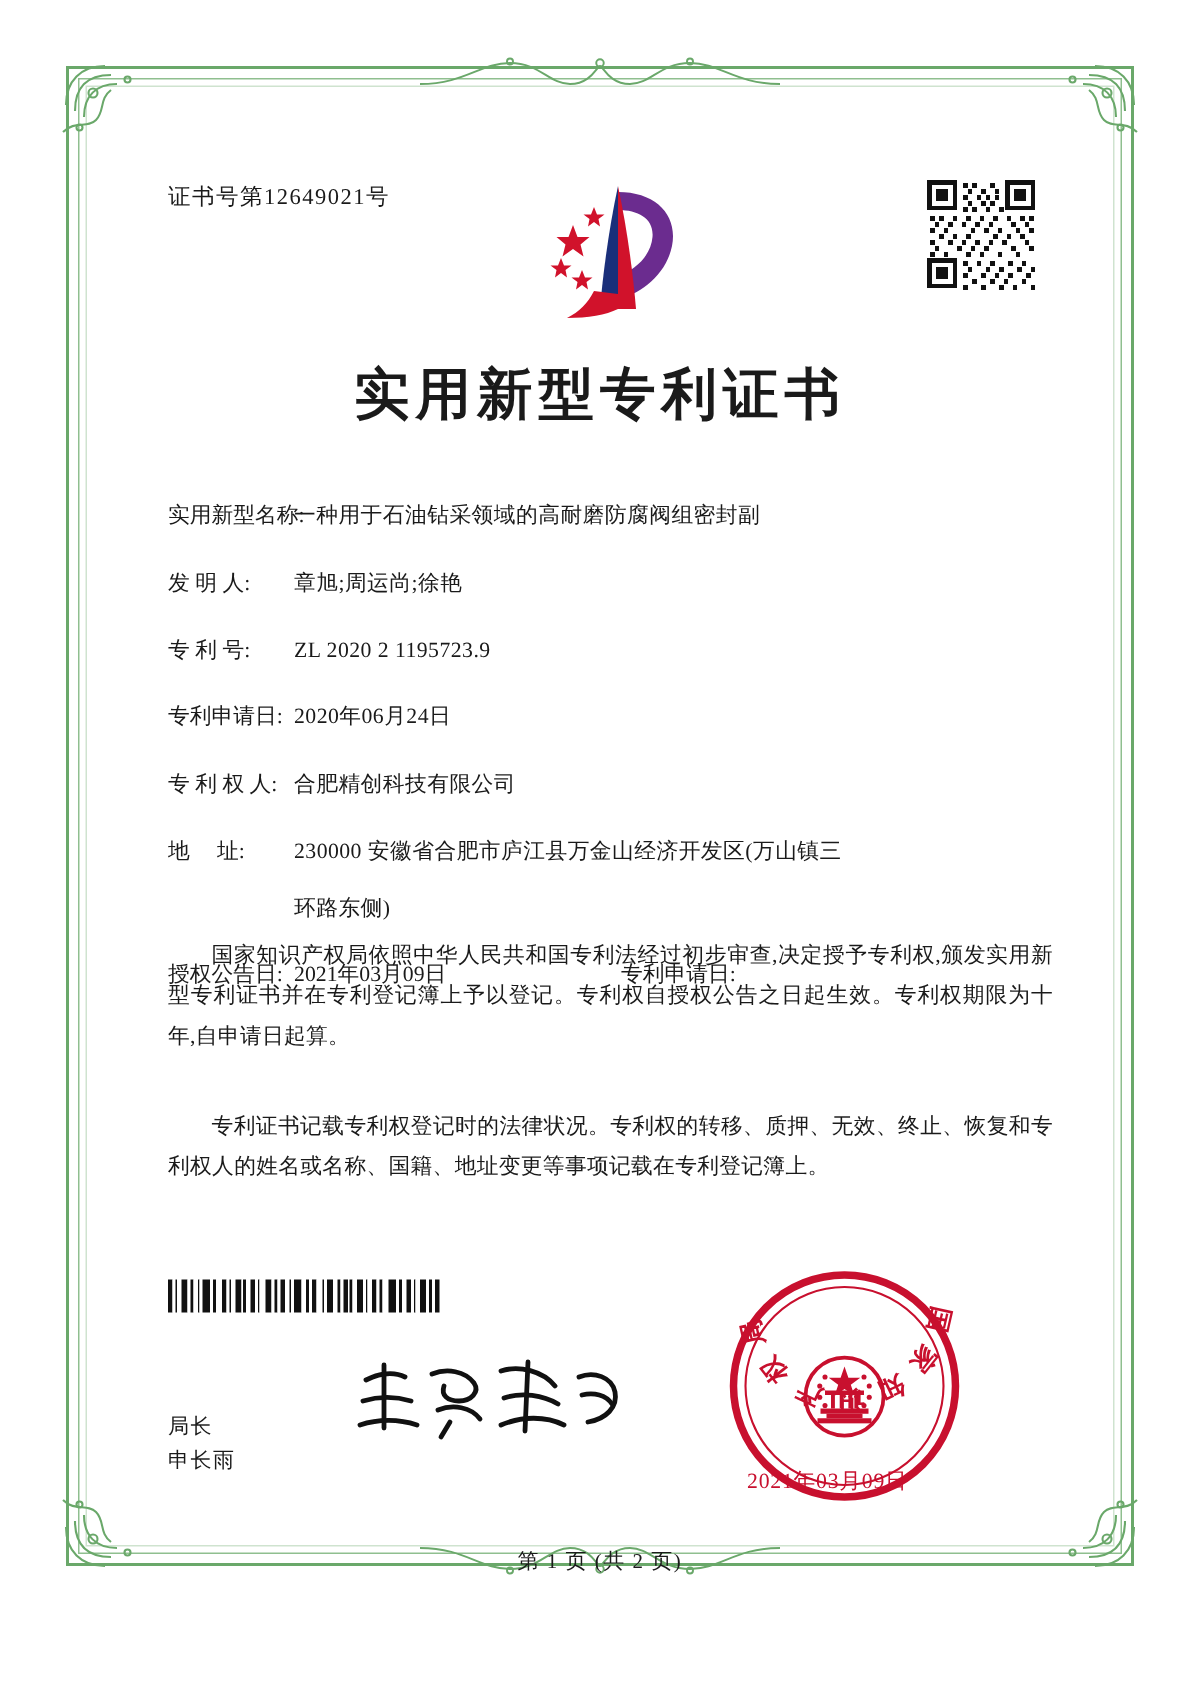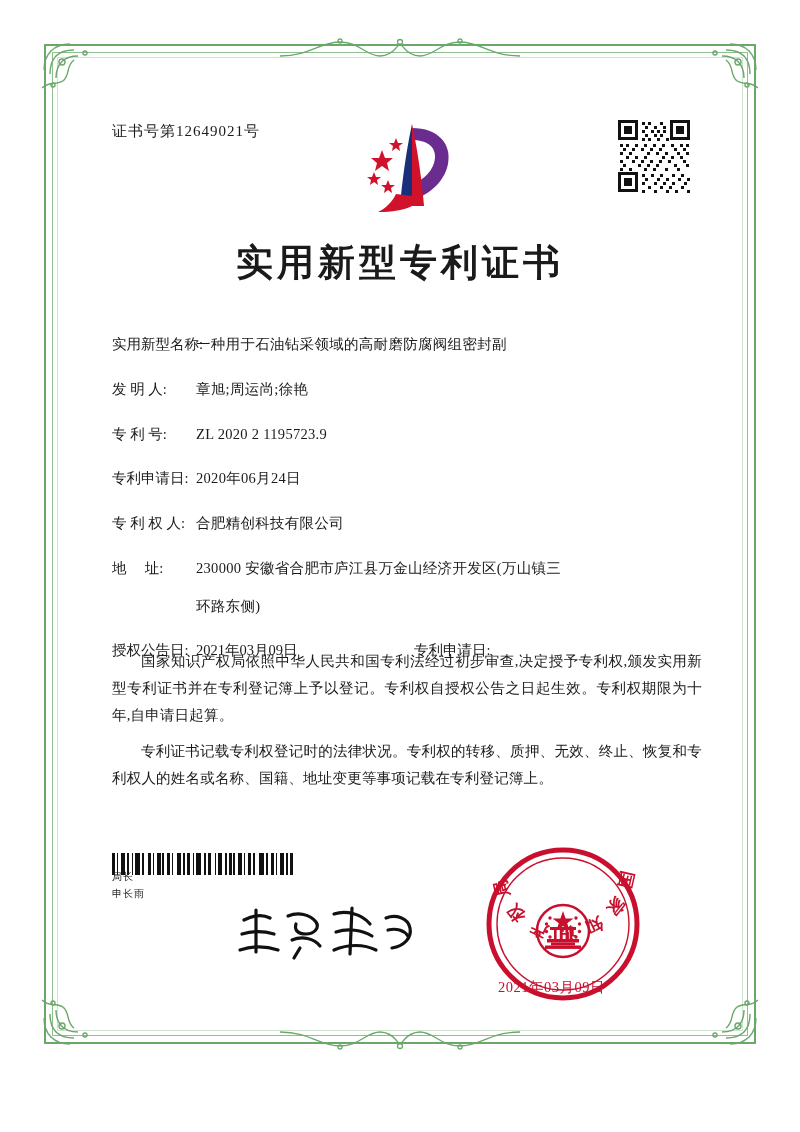--- a/index.html
+++ b/index.html
@@ -137,42 +137,42 @@
   .para {
     position: absolute;
     left: 112px;
     width: 590px;
     font-size: 14.5px;
     line-height: 1.85;
     text-align: justify;
     text-indent: 29px;
     letter-spacing: 0.2px;
   }
-  .para-1 { top: 648px; }
+  .para-1 { top: 624px; }
   .para-2 { top: 738px; font-family: Liberation Serif, serif; }
 
   
   .barcode {
     position: absolute;
     left: 112px; top: 853px;
     width: 210px; height: 22px;
     display: flex;
     align-items: stretch;
   }
   .barcode i {
     display: block;
     background: #111;
     height: 100%;
   }
 
   
   .sig-label {
     position: absolute;
-    left: 112px; top: 869px;
-    font-size: 10px;
+    left: 112px; top: 940px;
+    font-size: 14px;
     line-height: 1.65;
     letter-spacing: 1px;
   }
   .sig-hand {
     position: absolute;
     left: 236px; top: 900px;
     width: 180px; height: 64px;
   }
 
   
@@ -600,14 +600,15 @@
         <rect x="-13" y="-4" width="26" height="3" fill="#c8102e"></rect>
         <rect x="-18" y="14.5" width="36" height="3.4" fill="#c8102e"></rect>
       </g>
       <text font-family="'DejaVu Serif','Liberation Serif',serif" font-size="17" font-weight="bold" fill="#c8102e" letter-spacing="9">
         <textPath href="#sealArc" startOffset="50%" text-anchor="middle">国家知识产权局</textPath>
       </text>
     </svg>
   </div>
   <div class="seal-date">2021年03月09日</div>
 
+  <div class="page-num">第 1 页 (共 2 页)</div>
 
 </div>
 
 </body></html>

